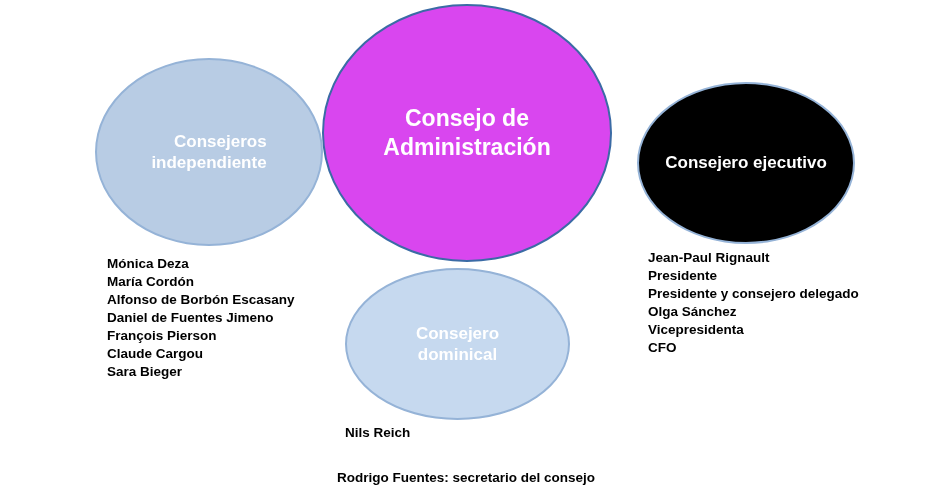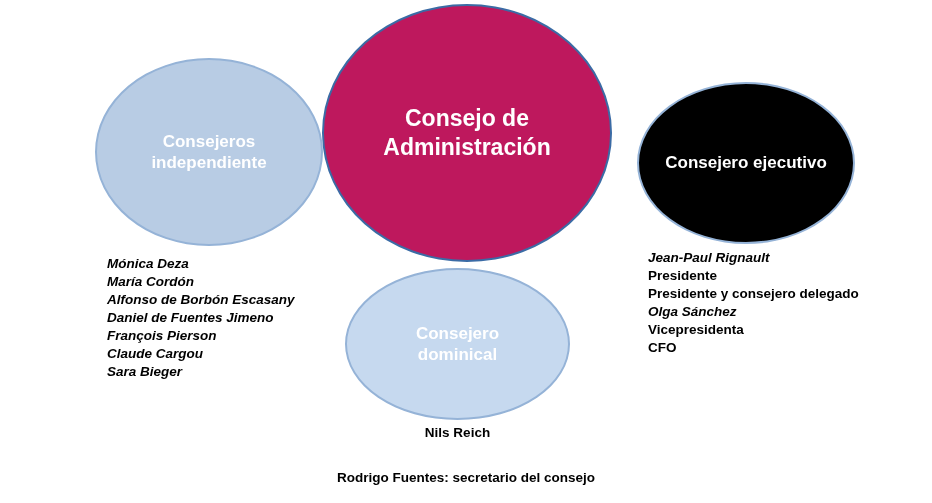--- a/index.html
+++ b/index.html
@@ -30,35 +30,36 @@
     font-weight: bold;
     line-height: 1.25;
   }
 
   
   #bubble-center {
     left: 322px;
     top: 4px;
     width: 290px;
     height: 258px;
-    background: #be185d;
+    background: #d946ef;
     border: 2px solid #3b6ba5;
     font-size: 23px;
   }
 
   
   #bubble-left {
     left: 95px;
     top: 58px;
     width: 228px;
     height: 188px;
     background: #b8cce4;
     border: 2px solid #95b3d7;
     font-size: 17px;
     z-index: 2;
+    text-align: right;
   }
 
   
   #bubble-right {
     left: 637px;
     top: 82px;
     width: 218px;
     height: 162px;
     background: #000000;
     border: 2px solid #95b3d7;
@@ -84,21 +85,20 @@
   }
 
   .member-list {
     position: absolute;
     font-size: 13.5px;
     color: #000000;
     line-height: 1.33;
   }
   .member-list .name {
     font-weight: bold;
-    font-style: italic;
   }
   .member-list .role {
     font-weight: bold;
   }
 
   #list-left {
     left: 107px;
     top: 255px;
     width: 240px;
   }
@@ -106,21 +106,21 @@
     left: 648px;
     top: 249px;
     width: 260px;
   }
 
   #list-bottom {
     position: absolute;
     left: 345px;
     top: 425px;
     width: 225px;
-    text-align: center;
+    text-align: left;
     font-size: 13.5px;
     font-weight: bold;
     color: #000000;
   }
 
   #footer-note {
     position: absolute;
     left: 0;
     top: 470px;
     width: 932px;

